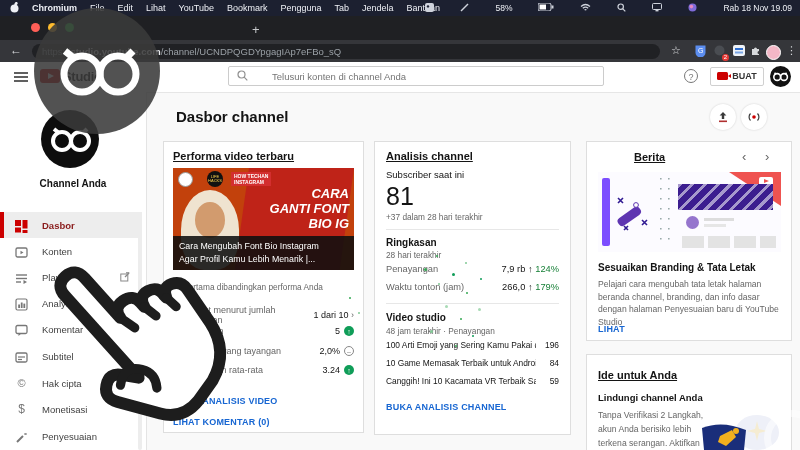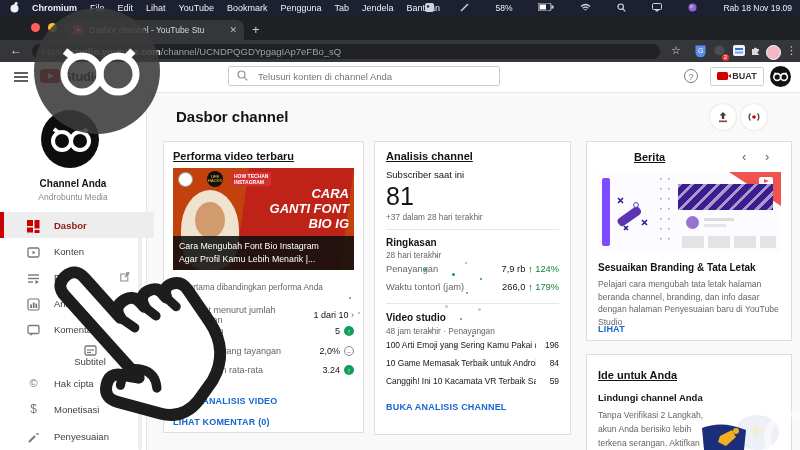--- a/index.html
+++ b/index.html
@@ -30,35 +30,35 @@
   .url-scheme{color:#9aa0a6;} .url-domain{color:#e8eaed;font-weight:bold;} .url-path{color:#9aa0a6;}
   .tb-ic{top:44px;color:#d7d9dc;font-size:10px;}
   .badge{position:absolute;right:-4px;bottom:-3px;background:#e53935;color:#fff;font-size:6px;border-radius:5px;padding:0 2px;line-height:7px;}
   
   .sheader{left:0;top:62px;width:800px;height:30px;background:#fff;border-bottom:1px solid #e6e6e6;}
   .burger{left:14px;top:72px;width:14px;height:10px;}
   .burger div{height:1.6px;background:#606060;margin-bottom:2.4px;}
   .ytbox{left:40px;top:69px;width:20px;height:14px;background:#c00;border-radius:3px;}
   .ytbox:after{content:"";position:absolute;left:8px;top:4px;border-left:6px solid #fff;border-top:3px solid transparent;border-bottom:3px solid transparent;}
   .logo-text{left:63px;top:69px;font-size:13px;font-weight:bold;color:#111;letter-spacing:-.3px;}
-  .searchbox{left:228px;top:66px;width:272px;height:20px;border:1px solid #ccc;border-radius:2px;background:#fff;display:flex;align-items:center;padding:0 8px;gap:8px;box-sizing:border-box;}
+  .searchbox{left:228px;top:66px;width:376px;height:20px;border:1px solid #ccc;border-radius:2px;background:#fff;display:flex;align-items:center;padding:0 8px;gap:22px;box-sizing:border-box;}
   .searchbox input{border:none;outline:none;font-size:9.5px;color:#333;width:100%;font-family:"Liberation Sans",sans-serif;background:transparent;}
   .help{left:684px;top:69px;width:14px;height:14px;border:1.3px solid #777;border-radius:50%;color:#777;
     font-size:9px;text-align:center;line-height:14px;box-sizing:border-box;}
   .buat{left:710px;top:66.5px;width:54px;height:19px;border:1px solid #d0d0d0;border-radius:2px;background:#fff;
     display:flex;align-items:center;justify-content:center;gap:4px;font-size:9px;color:#333;font-weight:bold;box-sizing:border-box;}
   .cam{width:11px;height:8px;background:#c00;border-radius:1.5px;position:relative;}
   .cam:after{content:"";position:absolute;right:-3px;top:1.5px;border-right:3px solid #c00;border-top:2.5px solid transparent;border-bottom:2.5px solid transparent;}
   .avatar-sm{left:770px;top:65.5px;width:21px;height:21px;border-radius:50%;background:#111;}
   
   .sidebar{left:0;top:92px;width:146px;height:358px;background:#fff;border-right:1px solid #e4e4e4;}
   .ch-avatar{left:41px;top:110px;width:58px;height:58px;border-radius:50%;background:#0d0d0d;}
   .ch-name{left:0;top:178px;width:146px;text-align:center;font-size:10px;font-weight:bold;color:#141414;}
   .ch-sub{left:0;top:192px;width:146px;text-align:center;font-size:8.5px;color:#8a8a8a;}
-  .nav-item{left:0;width:142px;height:26px;display:flex;align-items:center;gap:0;padding-left:12px;}
+  .nav-item{left:0;width:142px;height:26px;display:flex;align-items:center;gap:0;}
   .nav-item .si{margin-left:15px;width:13px;height:13px;flex:none;}
   .nav-item .lbl{margin-left:14px;font-size:9.5px;color:#3f3f3f;}
   .nav-item.active{background:#ededed;}
   .nav-item.active .lbl{color:#8a1c1c;font-weight:bold;}
   .redbar{left:0;width:4px;height:26px;background:#c00;}
   .sb-scroll{left:138px;top:212px;width:4px;height:238px;background:#ededed;border-radius:2px;}
   .sb-thumb{left:138px;top:300px;width:4px;height:112px;background:#b9b9b9;border-radius:2px;}
   .page-title{left:176px;top:108px;font-size:15px;font-weight:bold;color:#141414;}
   .circle-btn{width:26px;height:26px;border-radius:50%;background:#fff;box-shadow:0 0 2px rgba(0,0,0,.18);top:104px;
     display:flex;align-items:center;justify-content:center;}
@@ -142,25 +142,20 @@
             <circle cx="3.4" cy="3.6" r="1.8" fill="#e686c2"></circle>
           </svg></span>
       <span>Rab 18 Nov 19.09</span>
     </span>
   </div>
 
   <div class="abs tabbar"></div>
   <div class="abs tlight" style="left:31px;background:#ff5f57;"></div>
   <div class="abs tlight" style="left:48px;background:#febc2e;"></div>
   <div class="abs tlight" style="left:65px;background:#28c840;"></div>
-  <div class="abs tab">
-    <span class="favicon"></span>
-    <span class="tab-title">Dasbor channel - YouTube Stu</span>
-    <span class="tab-close">✕</span>
-  </div>
   <div class="abs newtab">+</div>
 
   <div class="abs toolbar"></div>
   <span class="abs nav-arrow" style="left:10px;">←</span>
   <div class="abs urlpill">
     <span class="url-scheme">https://</span>
       <span class="url-domain">studio.youtube.com</span>
       <span class="url-path">/channel/UCNDPQGDYpgagIAp7eFBo_sQ</span>
   </div>
   <span class="abs tb-ic" style="left:671px;font-size:11px;">☆</span>
@@ -214,21 +209,20 @@
   <div class="abs sidebar"></div>
   <div class="abs ch-avatar">
     <svg width="58" height="58">
         <circle cx="21" cy="31" r="9" stroke="#fff" stroke-width="4" fill="none"></circle>
         <circle cx="39" cy="31" r="9" stroke="#fff" stroke-width="4" fill="none"></circle>
         <line x1="13" y1="19" x2="18" y2="23" stroke="#fff" stroke-width="4"></line>
         <line x1="46" y1="19" x2="42" y2="23" stroke="#fff" stroke-width="4"></line>
       </svg>
   </div>
   <div class="abs ch-name">Channel Anda</div>
-  <div class="abs ch-sub">Androbuntu Media</div>
 
   <div class="abs nav-item active" style="top:212px;">
     <span class="si"><svg width="13" height="13">
           <rect x="0" y="0" width="6" height="6" fill="#c00"></rect>
           <rect x="7.5" y="0" width="5" height="8.5" fill="#c00"></rect>
           <rect x="0" y="7.5" width="6" height="5" fill="#c00"></rect>
           <rect x="7.5" y="10" width="5" height="3" fill="#c00"></rect>
         </svg></span>
     <span class="lbl">Dasbor</span>
   </div>
@@ -263,21 +257,21 @@
         </svg></span>
     <span class="lbl">Analytics</span>
   </div>
   <div class="abs nav-item" style="top:316px;">
     <span class="si"><svg width="13" height="13">
           <rect x="1" y="1.5" width="11" height="8" rx="1.5" stroke="#777" fill="none" stroke-width="1.3"></rect>
           <path d="M3.5 9.5 l0 2.6 2.8 -2.6 z" fill="#777"></path>
         </svg></span>
     <span class="lbl">Komentar</span>
   </div>
-  <div class="abs nav-item" style="top:343px;flex-direction:column;">
+  <div class="abs nav-item" style="top:343px;">
     <span class="si"><svg width="13" height="13">
           <rect x="1" y="2" width="11" height="9" rx="1.5" stroke="#777" fill="none" stroke-width="1.3"></rect>
           <line x1="3" y1="6" x2="10" y2="6" stroke="#777" stroke-width="1.2"></line>
           <line x1="3" y1="8.5" x2="7" y2="8.5" stroke="#777" stroke-width="1.2"></line>
         </svg></span>
     <span class="lbl">Subtitel</span>
   </div>
   <div class="abs nav-item" style="top:370px;">
     <span class="si" style="color:#777;font-size:11px;line-height:13px;text-align:center;">©</span>
     <span class="lbl">Hak cipta</span>

